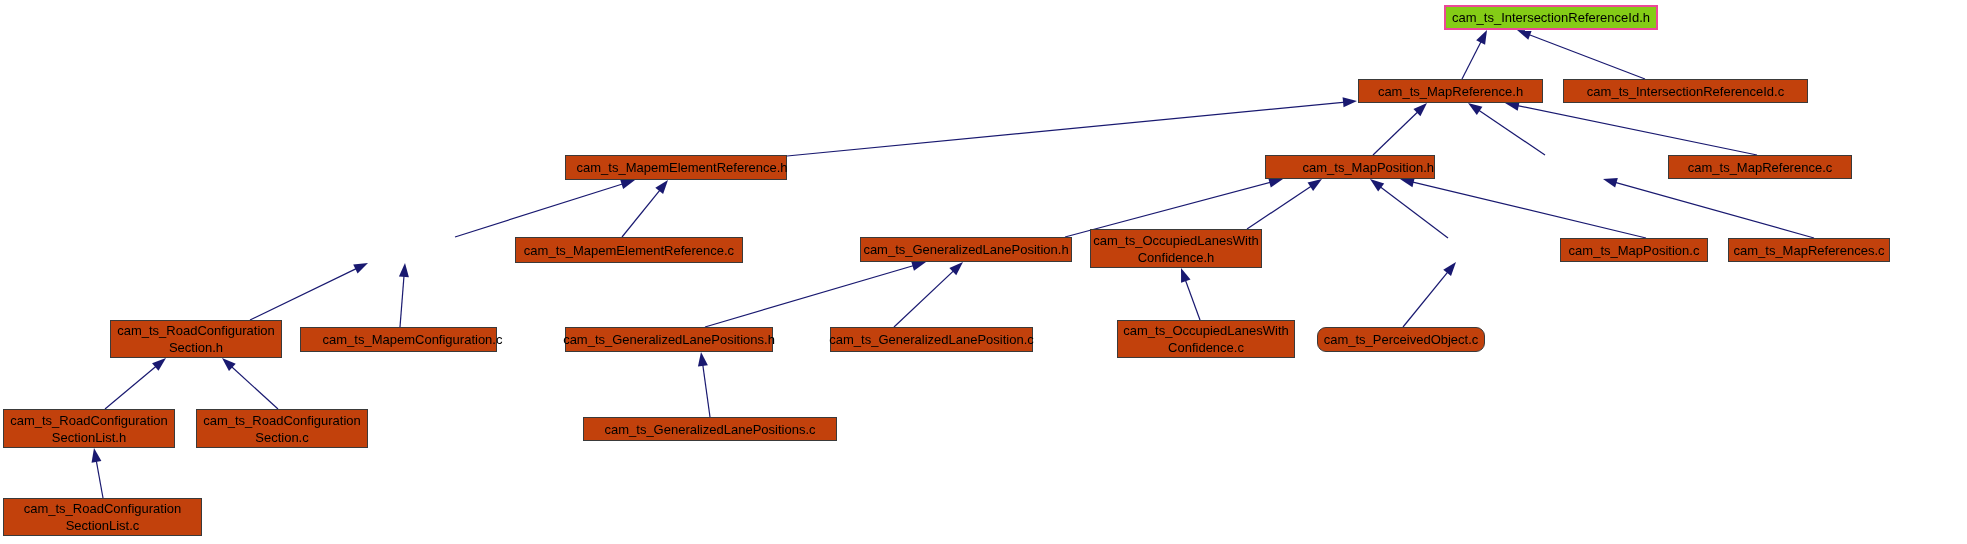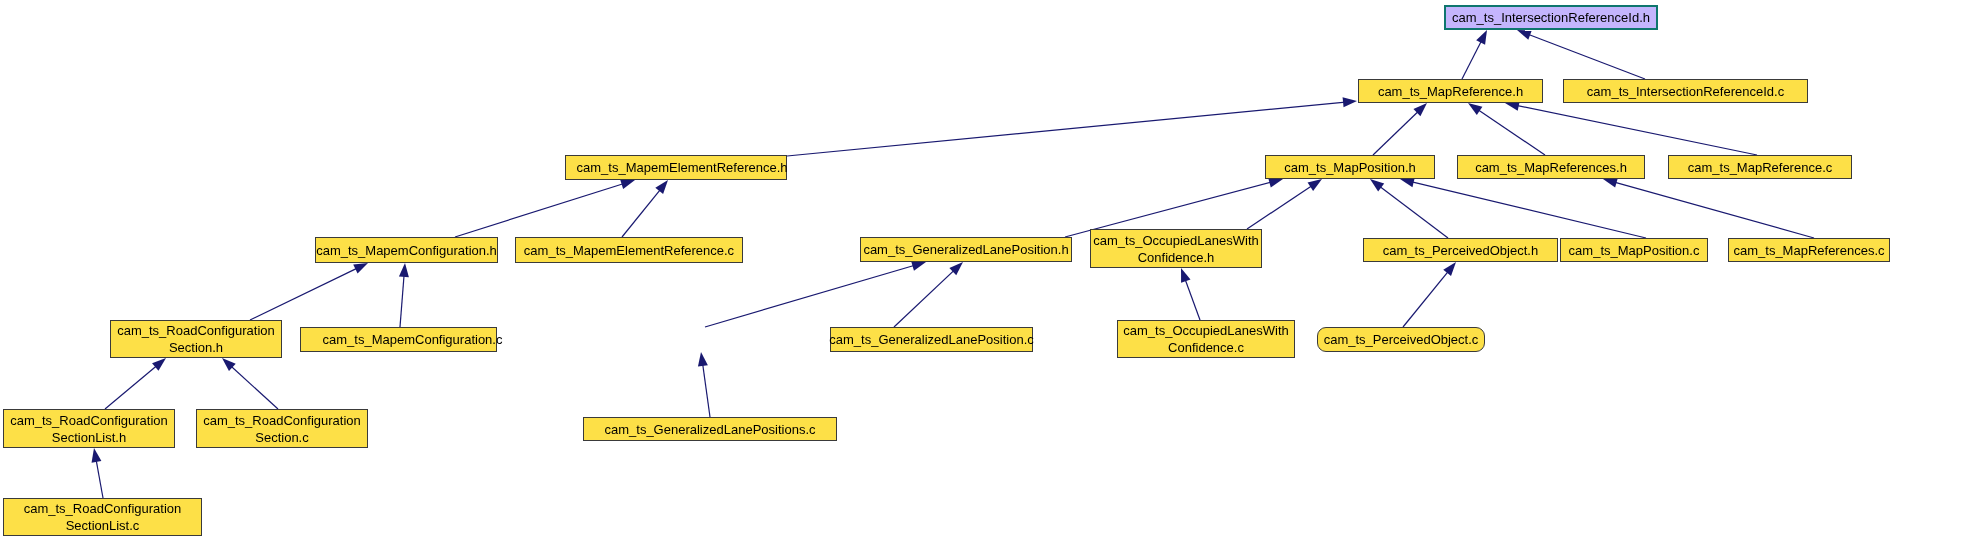--- a/index.html
+++ b/index.html
@@ -13,36 +13,36 @@
   }
   .edge-layer{
     position:absolute;
     left:0; top:0;
     width:1967px;
     height:544px;
   }
   .node{
     position:absolute;
     box-sizing:border-box;
-    background:#fde047;
+    background:#c2410c;
     border:1px solid #3a3a3a;
     color:#000000;
     display:flex;
     flex-direction:column;
     align-items:center;
     justify-content:center;
     text-align:center;
     font-size:13px;
     line-height:17px;
     white-space:nowrap;
     cursor:pointer;
   }
   .node.hl{
-    background:#c4b5fd;
-    border:2px solid #0f766e;
+    background:#84cc16;
+    border:2px solid #ec4899;
     cursor:default;
   }
 </style>
 </head>
 <body>
 
 <div class="canvas">
     <svg viewBox="0 0 1967 544" width="1967" height="544" class="edge-layer">
       <line x1="1462" y1="79" x2="1482.9097669248092" y2="38.0168568273741" stroke="#191970" stroke-width="1.2"></line>
       <polygon points="1487,30 1485.091224564911,44.743017884354636 1476.1836058678286,40.19831446747589" fill="#191970"></polygon>
@@ -96,57 +96,51 @@
     </div>
     <div class="node" style="left: 1358px; top: 79px; width: 185px; height: 24px;">
       <div>cam_ts_MapReference.h</div>
     </div>
     <div class="node" style="left: 1563px; top: 79px; width: 245px; height: 24px;">
       <div>cam_ts_IntersectionReferenceId.c</div>
     </div>
     <div class="node" style="left: 565px; top: 155px; width: 222px; height: 25px; padding-left: 12px;">
       <div>cam_ts_MapemElementReference.h</div>
     </div>
-    <div class="node" style="left: 1265px; top: 155px; width: 170px; height: 24px;">
+    <div class="node" style="left: 1265px; top: 155px; width: 170px; height: 24px; align-items: flex-end;">
       <div>cam_ts_MapPosition.h</div>
-    </div>
-    <div class="node" style="left: 1457px; top: 155px; width: 188px; height: 24px;">
-      <div>cam_ts_MapReferences.h</div>
     </div>
     <div class="node" style="left: 1668px; top: 155px; width: 184px; height: 24px;">
       <div>cam_ts_MapReference.c</div>
-    </div>
-    <div class="node" style="left: 315px; top: 237px; width: 183px; height: 26px;">
-      <div>cam_ts_MapemConfiguration.h</div>
     </div>
     <div class="node" style="left: 515px; top: 237px; width: 228px; height: 26px;">
       <div>cam_ts_MapemElementReference.c</div>
     </div>
     <div class="node" style="left: 860px; top: 237px; width: 212px; height: 25px;">
       <div>cam_ts_GeneralizedLanePosition.h</div>
     </div>
     <div class="node" style="left: 1090px; top: 229px; width: 172px; height: 39px;">
       <div>cam_ts_OccupiedLanesWith</div>
       <div>Confidence.h</div>
-    </div>
-    <div class="node" style="left: 1363px; top: 238px; width: 195px; height: 24px;">
-      <div>cam_ts_PerceivedObject.h</div>
     </div>
     <div class="node" style="left: 1560px; top: 238px; width: 148px; height: 24px;">
       <div>cam_ts_MapPosition.c</div>
     </div>
     <div class="node" style="left: 1728px; top: 238px; width: 162px; height: 24px;">
       <div>cam_ts_MapReferences.c</div>
     </div>
     <div class="node" style="left: 110px; top: 320px; width: 172px; height: 38px;">
       <div>cam_ts_RoadConfiguration</div>
       <div>Section.h</div>
     </div>
     <div class="node" style="left: 300px; top: 327px; width: 197px; height: 25px; padding-left: 28px;">
       <div>cam_ts_MapemConfiguration.c</div>
+    </div>
+    <div class="node" style="left: 565px; top: 327px; width: 208px; height: 25px;">
+      <div>cam_ts_GeneralizedLanePositions.h</div>
     </div>
     <div class="node" style="left: 790px; top: 327px; width: 203px; height: 25px; margin-left: 40px;">
       <div>cam_ts_GeneralizedLanePosition.c</div>
     </div>
     <div class="node" style="left: 1117px; top: 320px; width: 178px; height: 38px;">
       <div>cam_ts_OccupiedLanesWith</div>
       <div>Confidence.c</div>
     </div>
     <div class="node" style="left: 1317px; top: 327px; width: 168px; height: 25px; border-radius: 9px;">
       <div>cam_ts_PerceivedObject.c</div>

